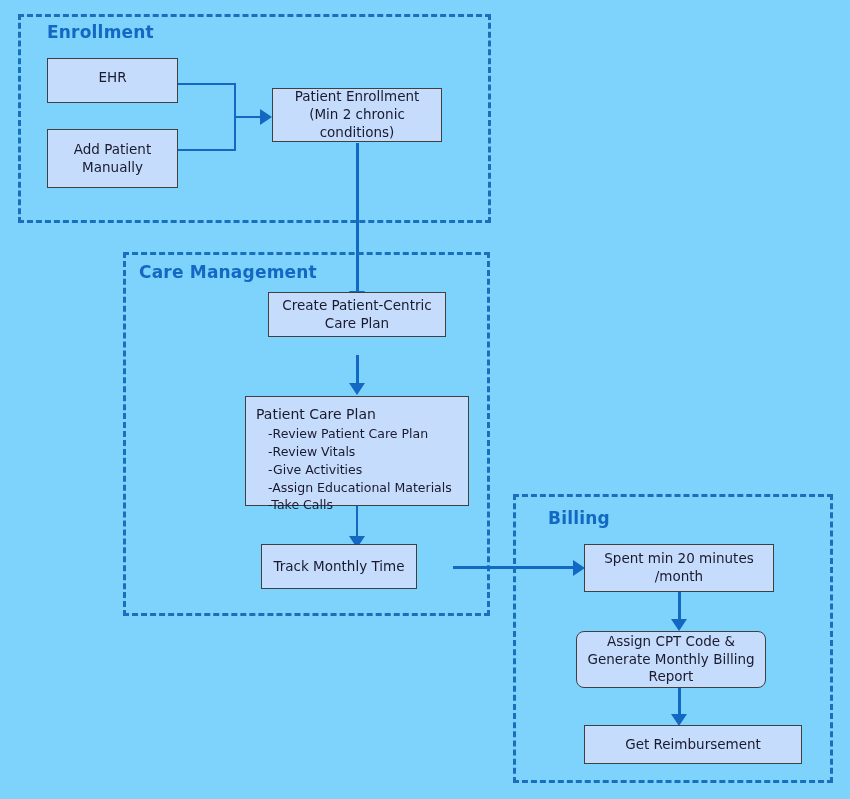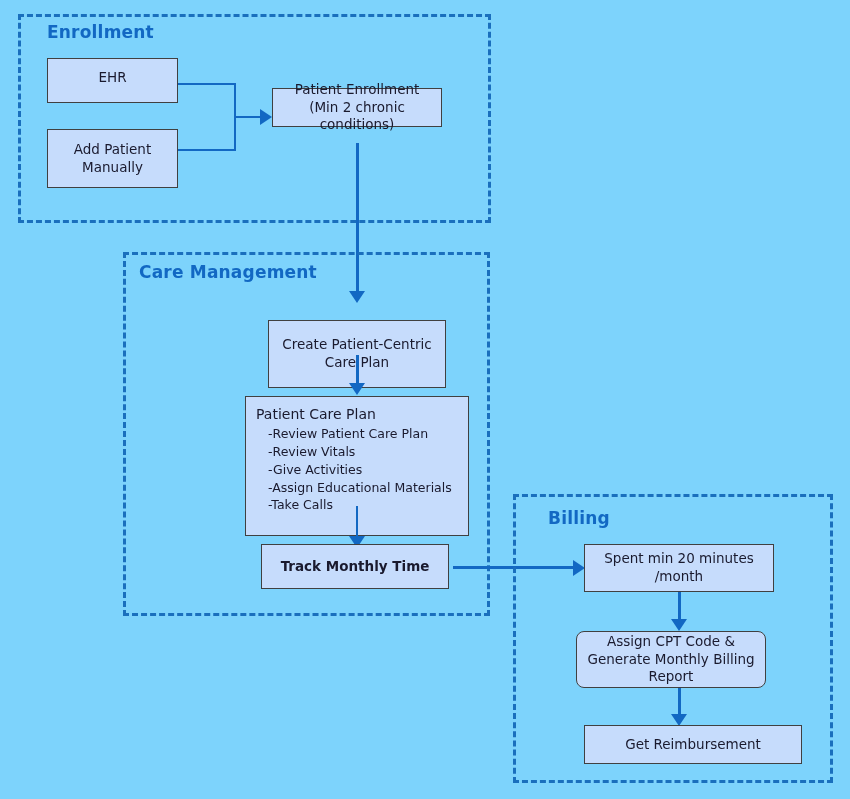--- a/index.html
+++ b/index.html
@@ -119,57 +119,57 @@
     <span>
       <span>Add Patient</span><br>
       <span>Manually</span>
     </span>
   </div>
 
   <div class="merge-box" style="left:178px; top:83px; width:58px; height:68px;"></div>
   <div class="conn hline" style="left:236px; top:116px; width:26px;"></div>
   <div class="arrow-right" style="left:260px; top:109px;"></div>
 
-  <div class="node" style="left:272px; top:88px; width:170px; height:39px;">
+  <div class="node" style="left:272px; top:88px; width:170px; height:54px;">
     <span>
       <span>Patient Enrollment</span><br>
       <span>(Min 2 chronic</span><br>
       <span>conditions)</span>
     </span>
   </div>
 
   <div class="conn vline" style="left:356px; top:143px; width:3px; height:152px;"></div>
   <div class="arrow-down" style="left:349px; top:291px;"></div>
 
   <div class="section" style="left:123px; top:252px; width:367px; height:364px;"></div>
   <div class="section-title" style="left:139px; top:262px;">Care Management</div>
 
-  <div class="node" style="left:268px; top:320px; width:178px; height:68px;">
+  <div class="node" style="left:268px; top:292px; width:178px; height:45px;">
     <span>
       <span>Create Patient-Centric</span><br>
       <span>Care Plan</span>
     </span>
   </div>
 
   <div class="conn vline" style="left:356px; top:355px; width:3px; height:32px;"></div>
   <div class="arrow-down" style="left:349px; top:383px;"></div>
 
-  <div class="node list-node" style="left:245px; top:396px; width:224px; height:140px;">
+  <div class="node list-node" style="left:245px; top:396px; width:224px; height:110px;">
     <span class="nd-title">Patient Care Plan</span>
     <span class="nd-item">-Review Patient Care Plan</span>
     <span class="nd-item">-Review Vitals</span>
     <span class="nd-item">-Give Activities</span>
     <span class="nd-item">-Assign Educational Materials</span>
     <span class="nd-item">-Take Calls</span>
   </div>
 
   <div class="conn vline" style="left:356px; top:506px; width:2px; height:35px;"></div>
   <div class="arrow-down" style="left:349px; top:536px;"></div>
 
-  <div class="node" style="left:261px; top:544px; width:188px; height:45px;font-weight:bold;">
+  <div class="node" style="left:261px; top:544px; width:156px; height:45px;">
     <span>Track Monthly Time</span>
   </div>
 
   <div class="conn hline" style="left:453px; top:566px; width:124px; height:3px;"></div>
   <div class="arrow-right" style="left:573px; top:560px;"></div>
 
   <div class="section" style="left:513px; top:494px; width:320px; height:289px;"></div>
   <div class="section-title" style="left:548px; top:508px;">Billing</div>
 
   <div class="node" style="left:584px; top:544px; width:190px; height:48px;">

